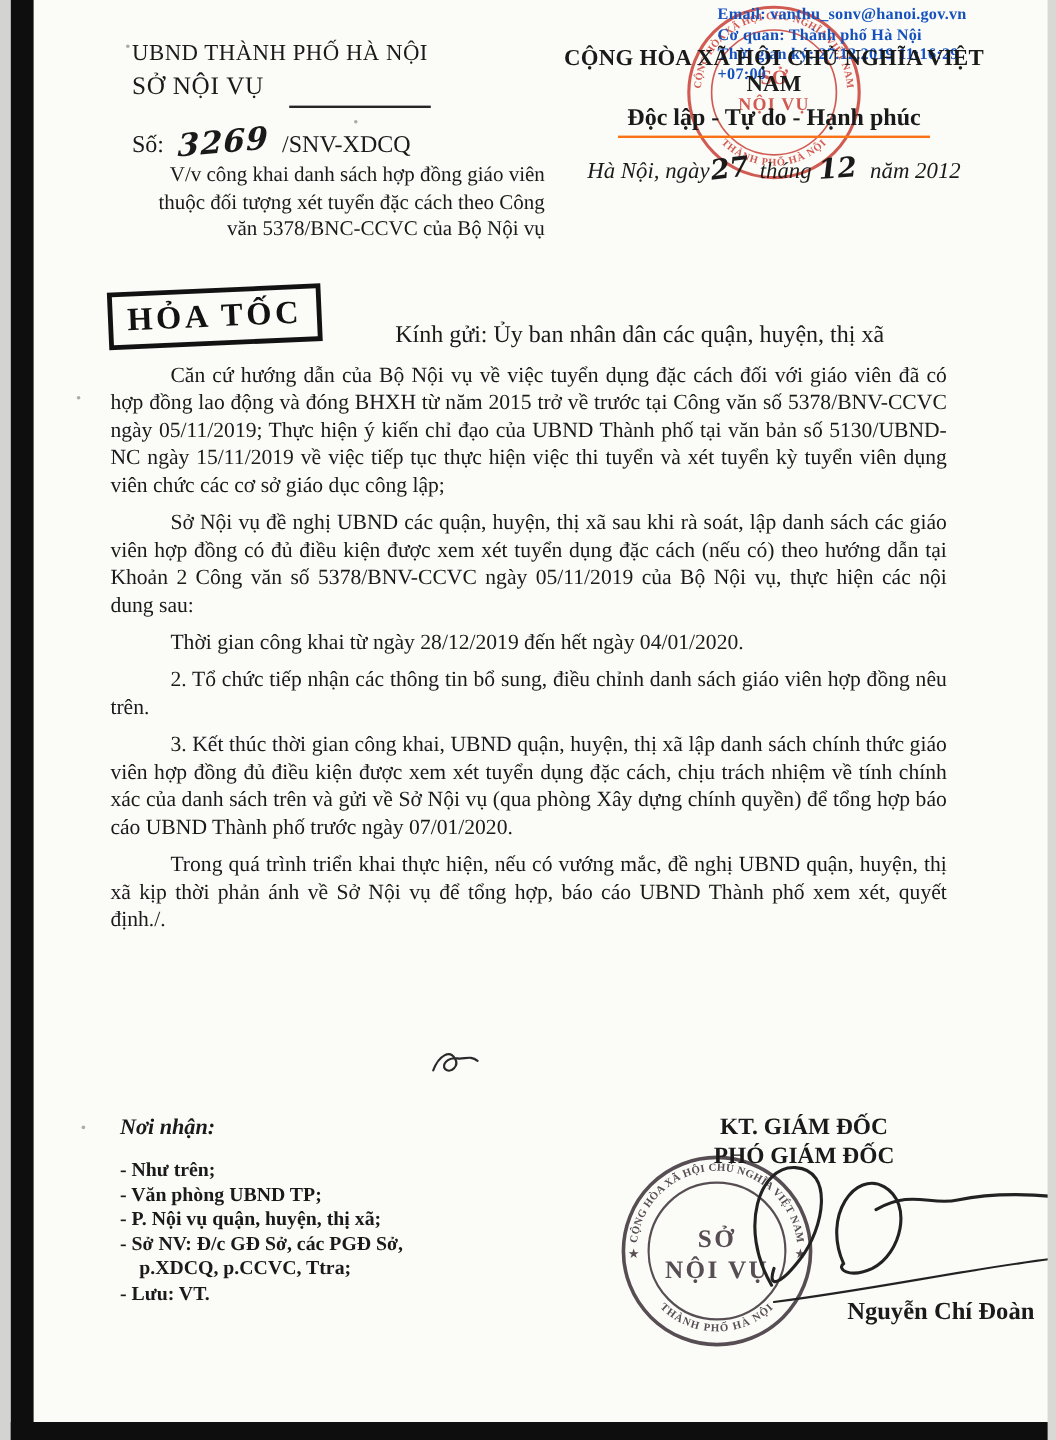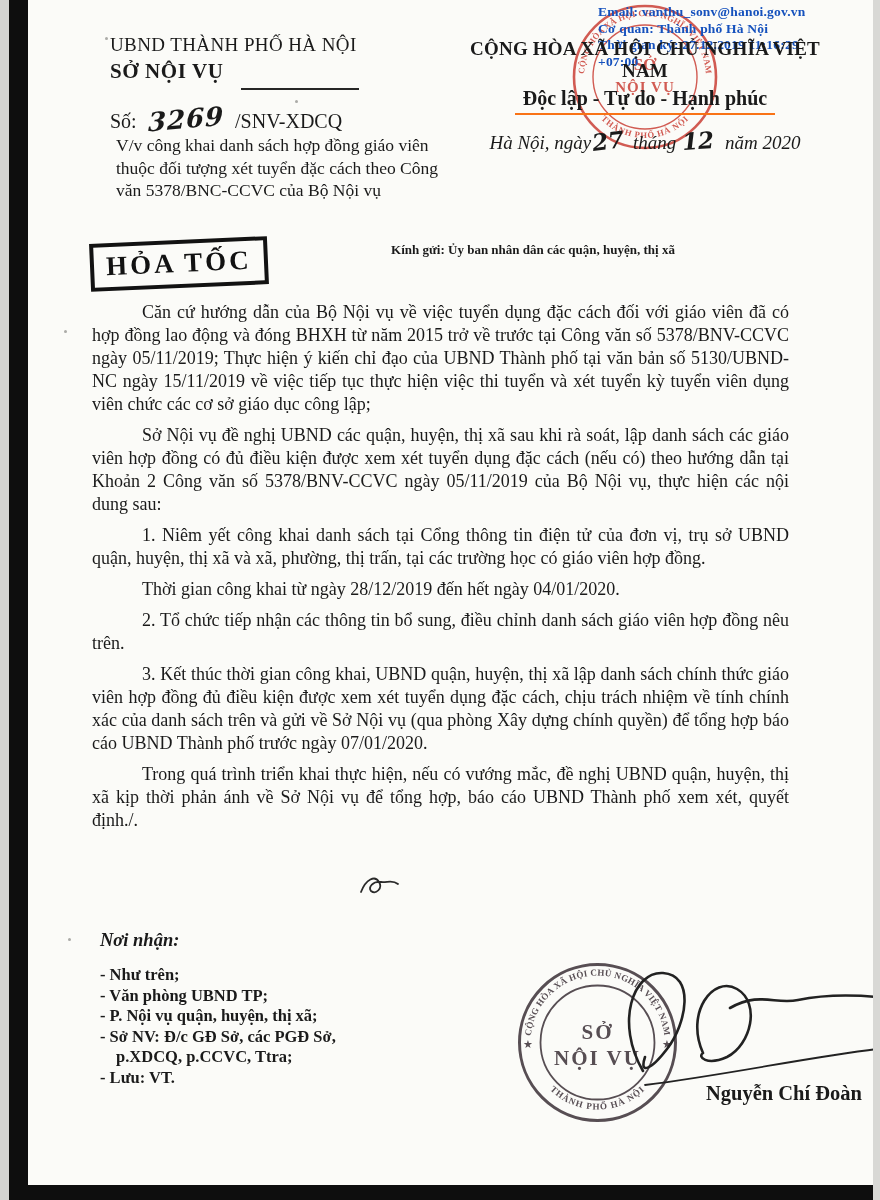--- a/index.html
+++ b/index.html
@@ -20,45 +20,45 @@
   
   .digi-sign {
     left:598px; top:4px; width:282px; z-index:2;
     font-weight:bold; font-size:13.5px; line-height:16.5px;
     color:#1551bd; letter-spacing:.2px;
   }
 
   
   .issuer-block { left:110px; top:34px; width:380px; text-align:left; z-index:3; }
   .issuer-parent { font-size:19px; letter-spacing:.4px; }
-  .issuer-name { font-size:21px; font-weight:bold; letter-spacing:.6px; margin-top:3px; }
+  .issuer-name { font-size:21px; font-weight:normal; letter-spacing:.6px; margin-top:3px; }
   .issuer-underline { width:118px; border-top:2px solid #262626; margin:4px auto 0 auto; }
   .doc-number { margin-top:14px; font-size:20px; }
   .hand { font-family:"DejaVu Serif",serif; font-style:italic; font-weight:bold; display:inline-block; }
   .hand-number { font-size:26px; transform:rotate(-5deg) skewX(-6deg); letter-spacing:1px; margin:0 6px; }
 
   .national-block { left:452px; top:38px; width:386px; text-align:center; z-index:3; }
   .national-title { font-size:19px; font-weight:bold; letter-spacing:.2px; }
   .national-motto { display:inline-block; font-size:20px; font-weight:bold; margin-top:5px;
                     padding:0 8px 3px 8px; border-bottom:2px solid #f97316; }
   .place-date { margin-top:12px; font-style:italic; font-size:19px; }
   .hand-day { font-size:23px; transform:rotate(-7deg); margin:0 4px 0 1px; }
   .hand-month { font-size:23px; transform:rotate(-4deg); margin:0 6px; }
 
-  .subject { left:116px; top:134px; width:338px; text-align:left; font-size:17.5px; line-height:22.5px; }
+  .subject { left:116px; top:134px; width:338px; text-align:right; font-size:17.5px; line-height:22.5px; }
 
   
   .urgency {
     left:90px; top:240px; transform:rotate(-2.5deg); z-index:4;
     border:4px solid #121212; padding:4px 12px 5px 12px;
     font-weight:bold; font-size:27px; letter-spacing:3px; color:#121212;
     background:rgba(255,255,255,.0);
   }
 
-  .salutation { left:283px; top:242px; width:500px; text-align:center; font-size:13px;font-weight:bold; }
+  .salutation { left:283px; top:268px; width:500px; text-align:center; font-size:20px; }
 
   
   .body-text { left:92px; top:301px; width:697px; }
   .body-text p { margin:0 0 8px 0; font-size:18px; line-height:23px; text-align:justify; text-indent:50px; }
 
   
   .recipients { left:100px; top:930px; width:320px; }
   .recipients-label { font-weight:bold; font-style:italic; font-size:18.5px; margin-bottom:14px; }
   .recipients div.item { font-size:16.5px; line-height:20.5px; font-weight:bold; }
   .recipients div.item.indent { padding-left:16px; }
@@ -122,54 +122,57 @@
       <span>/SNV-XDCQ</span>
     </div>
   </div>
 
   <div class="abs national-block">
     <div class="national-title">CỘNG HÒA XÃ HỘI CHỦ NGHĨA VIỆT NAM</div>
     <div><span class="national-motto">Độc lập - Tự do - Hạnh phúc</span></div>
     <div class="place-date">
       <span>Hà Nội, ngày</span><span class="hand hand-day">27</span>
       <span>tháng</span><span class="hand hand-month">12</span>
-      <span>năm 2020</span>
+      <span>năm 2012</span>
     </div>
   </div>
 
   <div class="abs subject">V/v công khai danh sách hợp đồng giáo viên thuộc đối tượng xét tuyển đặc cách theo Công văn 5378/BNC-CCVC của Bộ Nội vụ</div>
 
   <div class="abs urgency">HỎA TỐC</div>
 
   <div class="abs salutation">Kính gửi: Ủy ban nhân dân các quận, huyện, thị xã</div>
 
   <div class="abs body-text">
     <p>Căn cứ hướng dẫn của Bộ Nội vụ về việc tuyển dụng đặc cách đối với giáo viên đã có hợp đồng lao động và đóng BHXH từ năm 2015 trở về trước tại Công văn số 5378/BNV-CCVC ngày 05/11/2019; Thực hiện ý kiến chỉ đạo của UBND Thành phố tại văn bản số 5130/UBND-NC ngày 15/11/2019 về việc tiếp tục thực hiện việc thi tuyển và xét tuyển kỳ tuyển viên dụng viên chức các cơ sở giáo dục công lập;</p>
     <p>Sở Nội vụ đề nghị UBND các quận, huyện, thị xã sau khi rà soát, lập danh sách các giáo viên hợp đồng có đủ điều kiện được xem xét tuyển dụng đặc cách (nếu có) theo hướng dẫn tại Khoản 2 Công văn số 5378/BNV-CCVC ngày 05/11/2019 của Bộ Nội vụ, thực hiện các nội dung sau:</p>
-    <p>1. Niêm yết công khai danh sách tại Cổng thông tin điện tử của đơn vị, trụ sở UBND quận, huyện, thị xã và xã, phường, thị trấn, tại các trường học có giáo viên hợp đồng.</p>
     <p>Thời gian công khai từ ngày 28/12/2019 đến hết ngày 04/01/2020.</p>
     <p>2. Tổ chức tiếp nhận các thông tin bổ sung, điều chỉnh danh sách giáo viên hợp đồng nêu trên.</p>
     <p>3. Kết thúc thời gian công khai, UBND quận, huyện, thị xã lập danh sách chính thức giáo viên hợp đồng đủ điều kiện được xem xét tuyển dụng đặc cách, chịu trách nhiệm về tính chính xác của danh sách trên và gửi về Sở Nội vụ (qua phòng Xây dựng chính quyền) để tổng hợp báo cáo UBND Thành phố trước ngày 07/01/2020.</p>
     <p>Trong quá trình triển khai thực hiện, nếu có vướng mắc, đề nghị UBND quận, huyện, thị xã kịp thời phản ánh về Sở Nội vụ để tổng hợp, báo cáo UBND Thành phố xem xét, quyết định./.</p>
   </div>
 
   <svg class="abs paraph" width="44" height="28" viewBox="0 0 44 28">
     <path d="M 3,20 C 8,7 17,3 21,10 C 25,16 18,23 13,19 C 10,15 15,9 23,10 C 29,11 34,7 40,12" fill="none" stroke="#2a2a2a" stroke-width="1.8" stroke-linecap="round"></path>
   </svg>
 
   <div class="abs recipients">
     <div class="recipients-label">Nơi nhận:</div>
     <div class="item">- Như trên;</div>
     <div class="item">- Văn phòng UBND TP;</div>
     <div class="item">- P. Nội vụ quận, huyện, thị xã;</div>
     <div class="item">- Sở NV: Đ/c GĐ Sở, các PGĐ Sở,</div>
     <div class="item indent">p.XDCQ, p.CCVC, Ttra;</div>
     <div class="item">- Lưu: VT.</div>
   </div>
 
+  <div class="abs signer-titles">
+    <div>KT. GIÁM ĐỐC</div>
+    <div>PHÓ GIÁM ĐỐC</div>
+  </div>
 
   <svg class="abs seal-footer" width="165" height="165" viewBox="0 0 165 165">
     <defs>
       <path id="arcTopB" d="M 15.5,82.5 A 67,67 0 0 1 149.5,82.5"></path>
       <path id="arcBotB" d="M 15.5,82.5 A 67,67 0 0 0 149.5,82.5"></path>
     </defs>
     <circle cx="82.5" cy="82.5" r="78" fill="none" stroke="#4a4046" stroke-width="3"></circle>
     <circle cx="82.5" cy="82.5" r="57" fill="none" stroke="#4a4046" stroke-width="1.8"></circle>
     <text font-size="9" font-weight="bold" fill="#4a4046" letter-spacing="0.3">
       <textPath href="#arcTopB" startOffset="50%" text-anchor="middle">CỘNG HÒA XÃ HỘI CHỦ NGHĨA VIỆT NAM</textPath>

